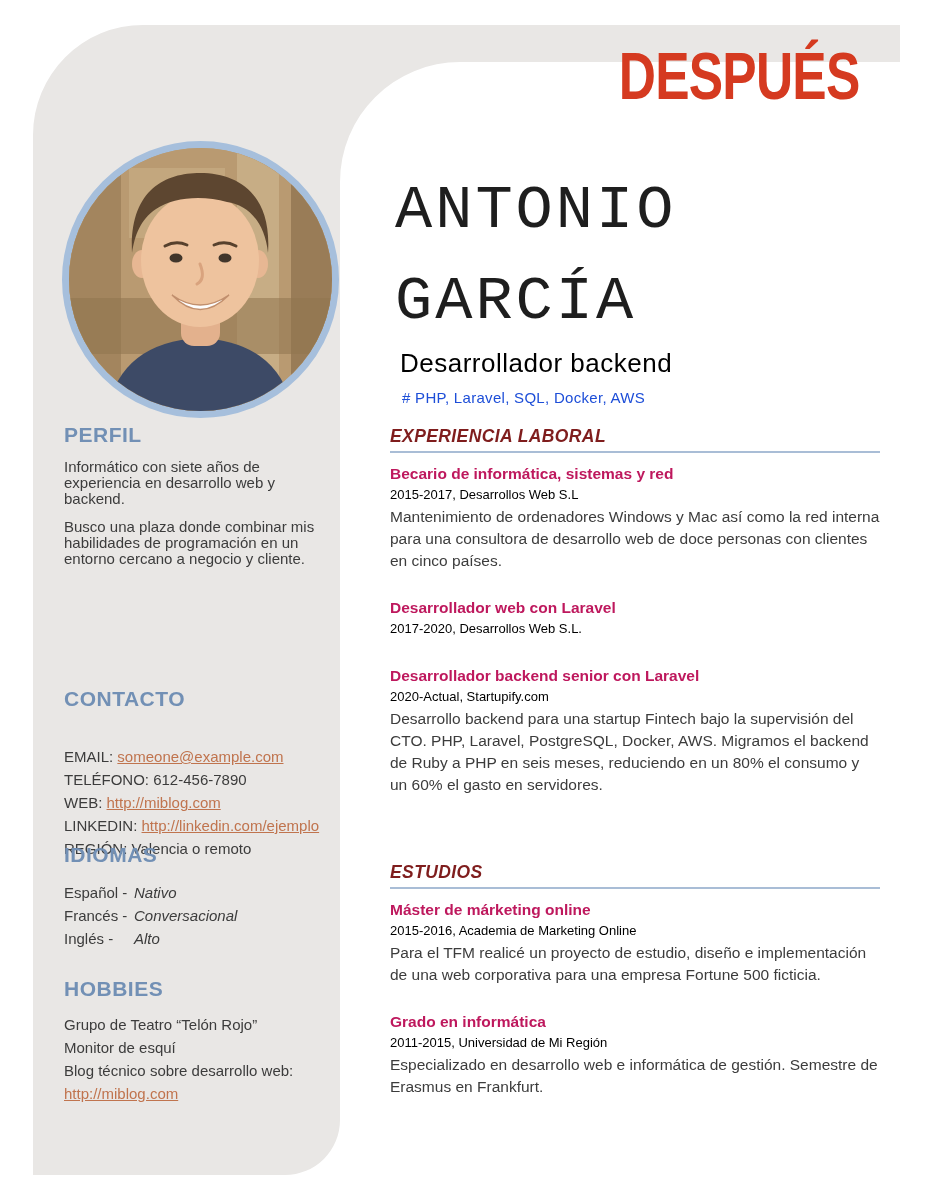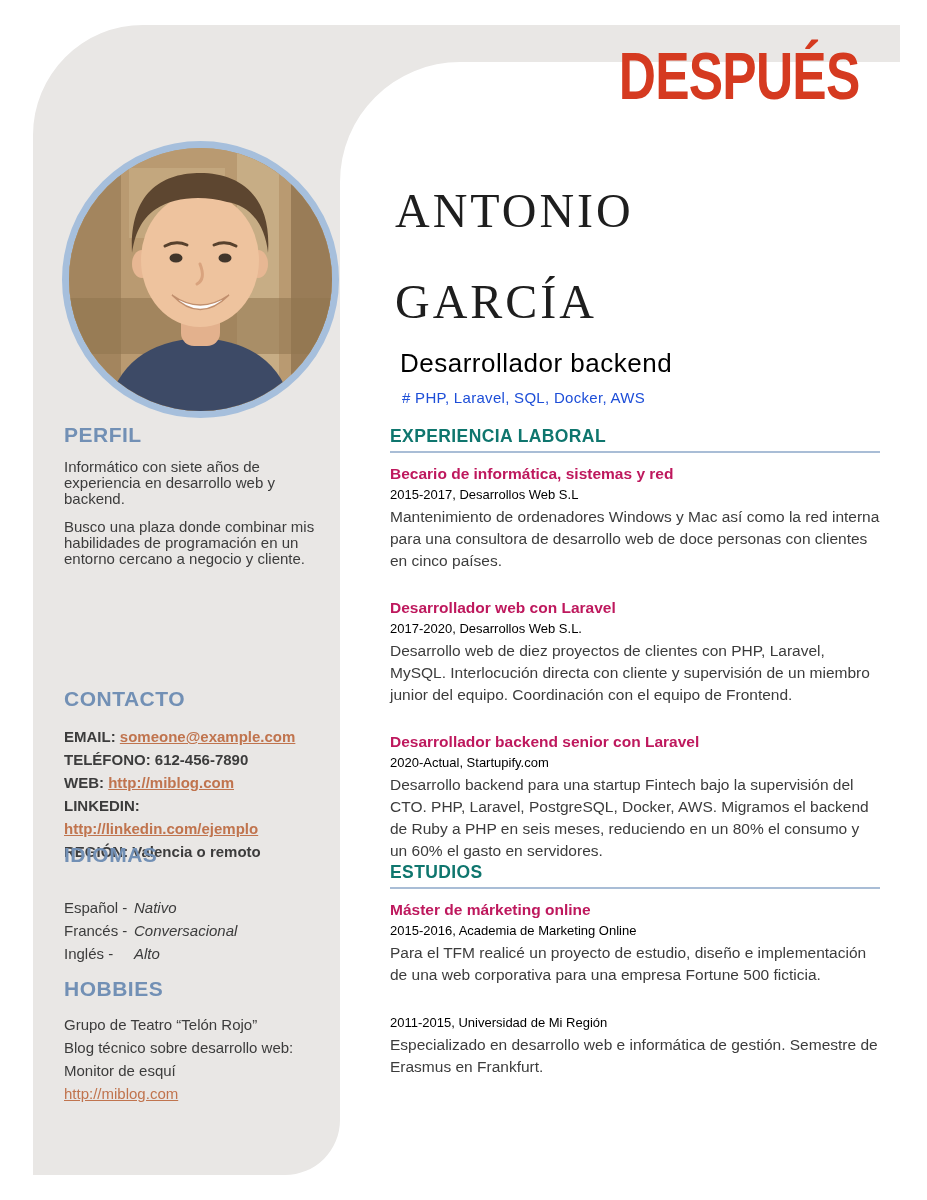--- a/index.html
+++ b/index.html
@@ -40,23 +40,23 @@
     border: 7px solid #a6bfdc;
     overflow: hidden;
     background: #b99a71;
   }
   .photo svg { display: block; width: 100%; height: 100%; }
 
   
   .name {
     position: absolute;
     left: 395px; top: 165px;
-    font-family: Liberation Serif, serif;
+    font-family: Liberation Mono, monospace;
     font-weight: 200;
-    font-size: 48px;
+    font-size: 62px;
     line-height: 91px;
     letter-spacing: 3px;
     color: #1e1e1e;
   }
   .job-title {
     position: absolute;
     left: 400px; top: 348px;
     font-size: 26px;
     color: #000000;
     letter-spacing: 0.5px;
@@ -74,37 +74,38 @@
   .side-h {
     font-size: 21px;
     font-weight: bold;
     color: #7290b5;
     letter-spacing: 0.5px;
     line-height: 26px;
   }
   .side-body { margin-top: 11px; font-size: 15px; line-height: 16px; color: #3c3c3c; }
   .side-body p { margin: 0 0 12px 0; }
   .side-body p:last-child { margin-bottom: 0; }
-  .contact-list { margin-top: 13px; font-weight: bold; }
+  .contact-list { margin-top: 33px; }
   .c-row { font-size: 15px; line-height: 23px; }
   .c-row .c-label { color: #3c3c3c; }
   a.link { color: #c0744e; text-decoration: underline; }
-  .lang-list { margin-top: 28px; }
+  .lang-list { margin-top: 13px; }
   .lang-row { position: relative; font-size: 15px; line-height: 23px; }
   .lang-row .level { position: absolute; left: 70px; font-style: italic; }
   .hobby-list { margin-top: 11px; font-size: 15px; line-height: 23px; }
 
   
   .main-section { position: absolute; left: 390px; width: 490px; }
   .main-h {
     font-size: 17.5px;
     font-weight: bold;
-    color: #0f766e;
+    color: #7f1d1d;
     letter-spacing: 0.4px;
     line-height: 24px;
+    font-style: italic;
   }
   .rule { border: none; border-top: 2px solid #a9bdd6; margin: 3px 0 0 0; }
   .entries { margin-top: 11px; }
   .entry { margin-bottom: 26px; }
   .entry:last-child { margin-bottom: 0; }
   .entry-title { font-size: 15.5px; font-weight: bold; color: #be185d; line-height: 20px; }
   .entry-meta { font-size: 13px; color: #000000; line-height: 22px; }
   .entry-desc { font-size: 15.5px; color: #3c3c3c; line-height: 22px; }
 </style>
 </head>
@@ -195,55 +196,55 @@
       <span>Inglés -</span>
       <span class="level">Alto</span>
     </div>
   </div>
 </div>
 
 <div class="side-section" style="top:976px">
   <div class="side-h">HOBBIES</div>
   <div class="hobby-list">
     <div>Grupo de Teatro “Telón Rojo”</div>
+    <div>Monitor de esquí</div>
     <div>Blog técnico sobre desarrollo web:</div>
-    <div>Monitor de esquí</div>
     <div><a class="link" href="#">http://miblog.com</a></div>
   </div>
 </div>
 
 <div class="main-section" style="top:424px">
   <div class="main-h">EXPERIENCIA LABORAL</div>
   <hr class="rule">
   <div class="entries">
     <div class="entry">
       <div class="entry-title">Becario de informática, sistemas y red</div>
       <div class="entry-meta">2015-2017, Desarrollos Web S.L</div>
       <div class="entry-desc">Mantenimiento de ordenadores Windows y Mac así como la red interna para una consultora de desarrollo web de doce personas con clientes en cinco países.</div>
     </div>
     <div class="entry">
       <div class="entry-title">Desarrollador web con Laravel</div>
       <div class="entry-meta">2017-2020, Desarrollos Web S.L.</div>
-      <div class="entry-desc">Desarrollo web de diez proyectos de clientes con PHP, Laravel, MySQL. Interlocución directa con cliente y supervisión de un miembro junior del equipo. Coordinación con el equipo de Frontend.</div>
     </div>
     <div class="entry">
       <div class="entry-title">Desarrollador backend senior con Laravel</div>
       <div class="entry-meta">2020-Actual, Startupify.com</div>
       <div class="entry-desc">Desarrollo backend para una startup Fintech bajo la supervisión del CTO. PHP, Laravel, PostgreSQL, Docker, AWS. Migramos el backend de Ruby a PHP en seis meses, reduciendo en un 80% el consumo y un 60% el gasto en servidores.</div>
     </div>
   </div>
 </div>
 
 <div class="main-section" style="top:860px">
   <div class="main-h">ESTUDIOS</div>
   <hr class="rule">
   <div class="entries">
     <div class="entry">
       <div class="entry-title">Máster de márketing online</div>
       <div class="entry-meta">2015-2016, Academia de Marketing Online</div>
       <div class="entry-desc">Para el TFM realicé un proyecto de estudio, diseño e implementación de una web corporativa para una empresa Fortune 500 ficticia.</div>
     </div>
     <div class="entry">
+      <div class="entry-title">Grado en informática</div>
       <div class="entry-meta">2011-2015, Universidad de Mi Región</div>
       <div class="entry-desc">Especializado en desarrollo web e informática de gestión. Semestre de Erasmus en Frankfurt.</div>
     </div>
   </div>
 </div>
 
 </body></html>

